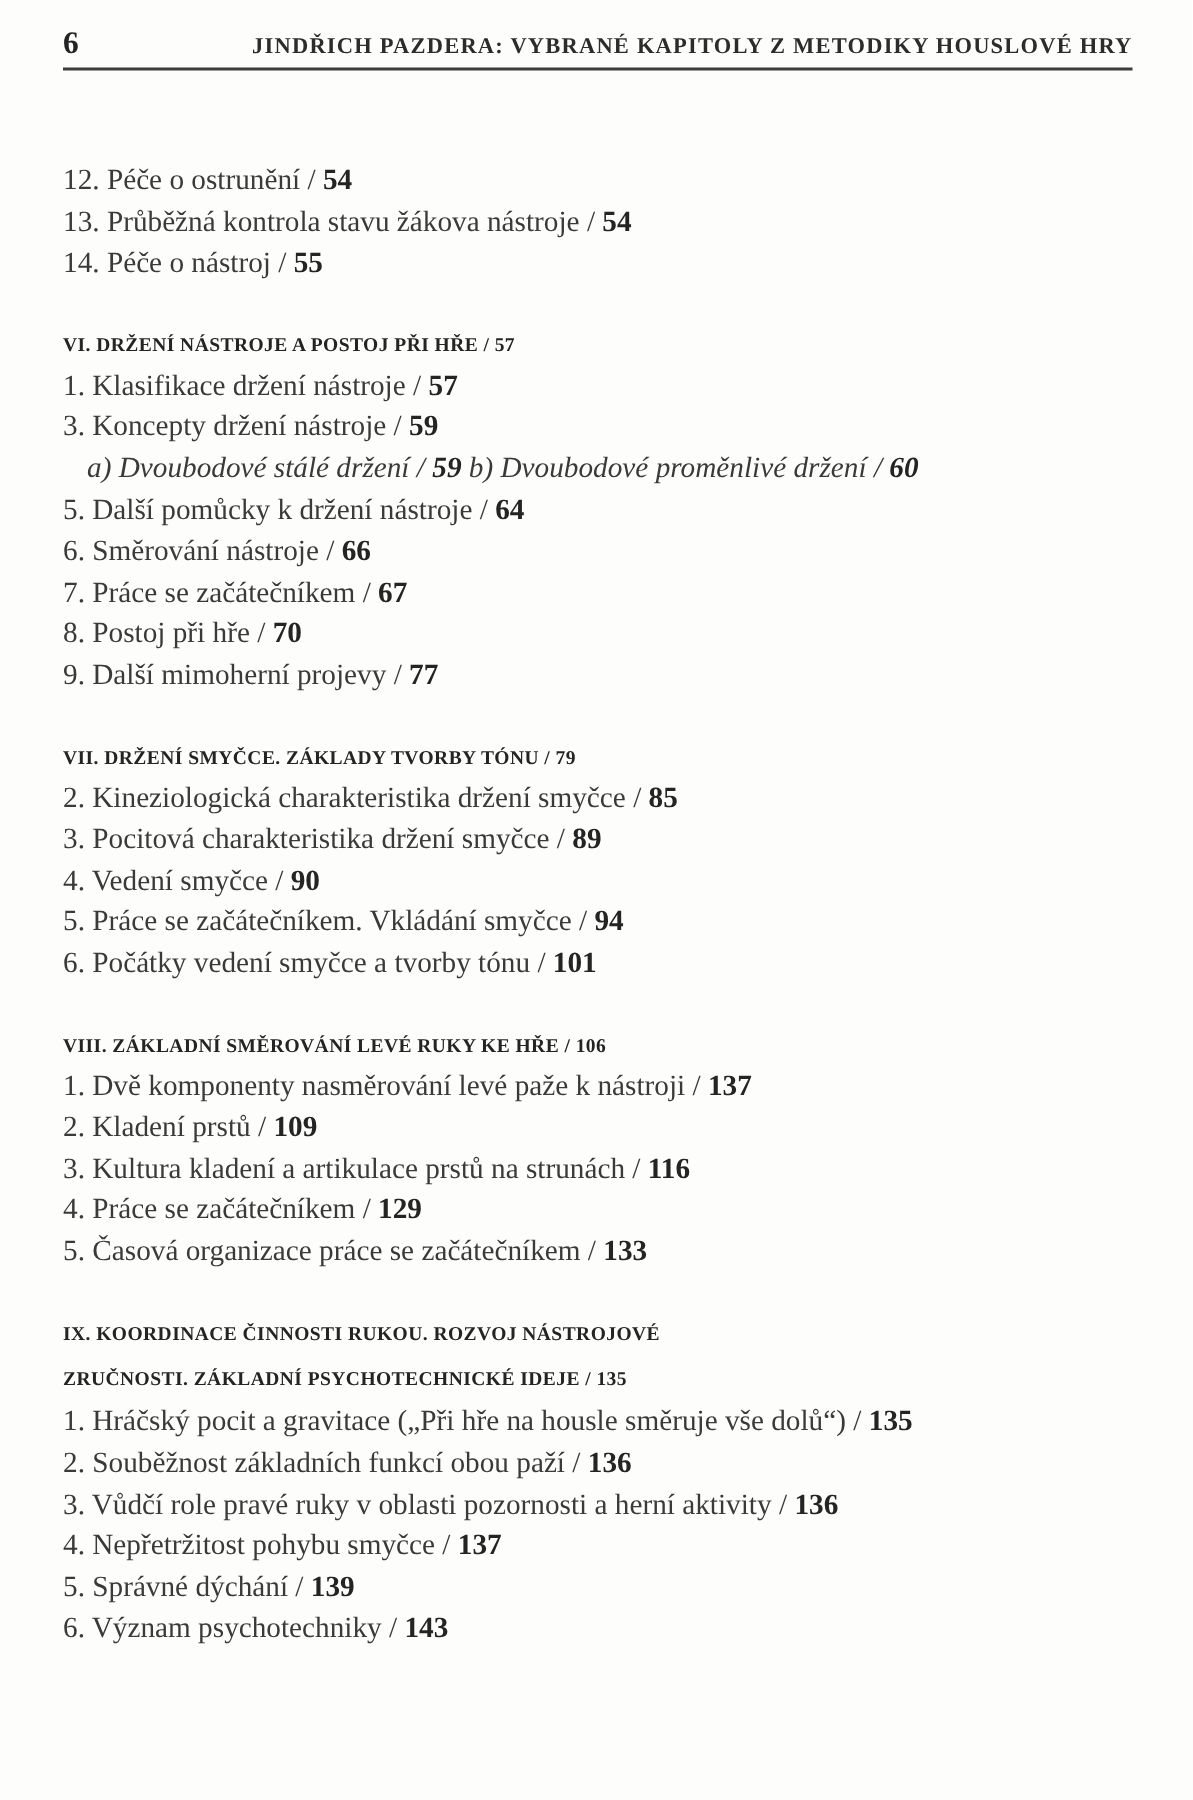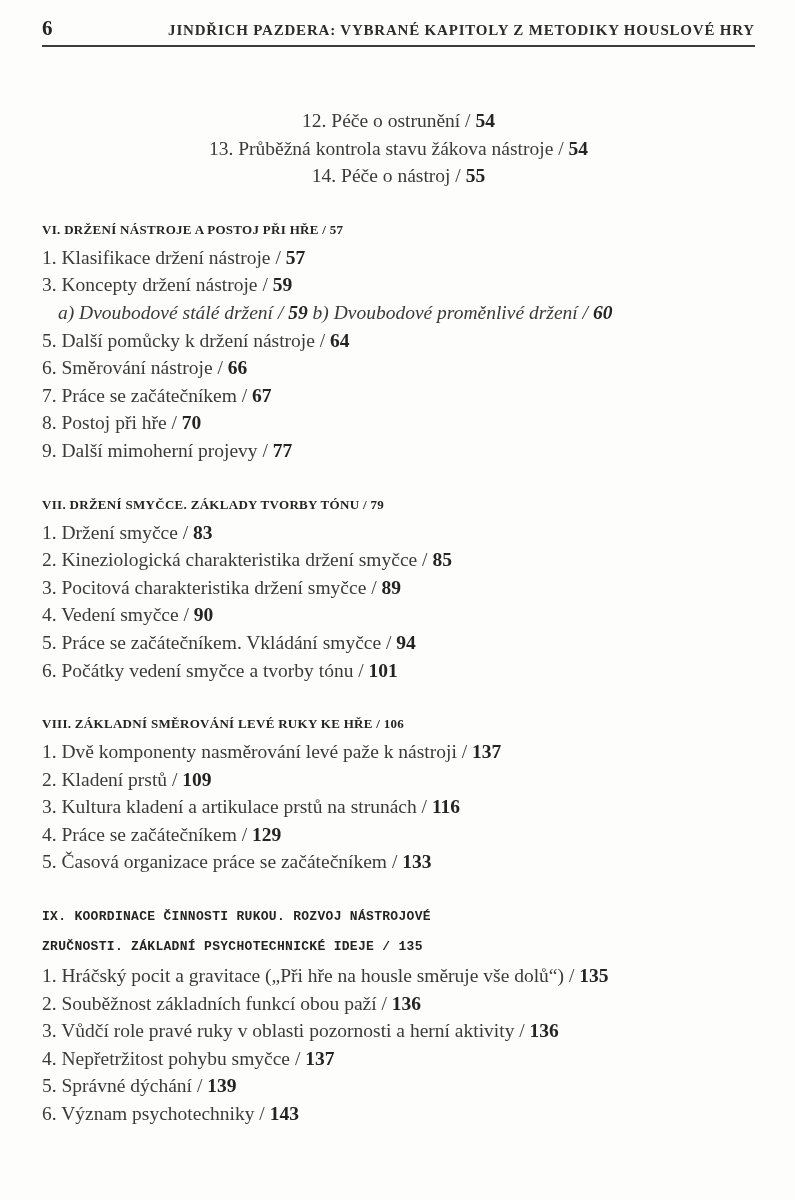--- a/index.html
+++ b/index.html
@@ -45,42 +45,41 @@
   }
   
   .toc {
     margin-top: 60px;
   }
   .toc-section {
     margin-top: 26px;
   }
   .toc-section.first {
     margin-top: 0;
-    text-align: center;
   }
   .line {
     margin: 0;
     font-size: 19.5px;
     line-height: 27.6px;
     white-space: nowrap;
   }
   .pg {
     font-weight: bold;
     color: #242424;
   }
   .heading {
     margin: 0;
     font-size: 13px;
     line-height: 28px;
     font-weight: bold;
     color: #242424;
     letter-spacing: 0.3px;
   }
   .heading .pg, .heading .sep { font-weight: bold; }
-  .heading.two-line { line-height: 30px; font-family: Liberation Mono, monospace; }
+  .heading.two-line { line-height: 30px; }
   .subline {
     font-style: italic;
     padding-left: 16px;
   }
   .subline .pg { font-style: normal; font-style: italic; }
   .quote-italic { }
 </style>
 </head>
 <body>
 
@@ -125,21 +124,20 @@
           <p class="line"><span>8. Postoj při hře </span><span class="sep"> / </span><span class="pg">70</span></p>
 
           <p class="line"><span>9. Další mimoherní projevy</span><span class="sep"> / </span><span class="pg">77</span></p>
         </div>
     </section>
 
     <section class="toc-section">
       <h2 class="heading"><span>VII. DRŽENÍ SMYČCE. ZÁKLADY TVORBY TÓNU</span><span class="sep"> / </span><span class="pg">79</span></h2>
       <div>
 
-          <p class="line"><span>1. Držení smyčce</span><span class="sep"> / </span><span class="pg">83</span></p>
 
           <p class="line"><span>2. Kineziologická charakteristika držení smyčce</span><span class="sep"> / </span><span class="pg">85</span></p>
 
           <p class="line"><span>3. Pocitová charakteristika držení smyčce</span><span class="sep"> / </span><span class="pg">89</span></p>
 
           <p class="line"><span>4. Vedení smyčce</span><span class="sep"> / </span><span class="pg">90</span></p>
 
           <p class="line"><span>5. Práce se začátečníkem. Vkládání smyčce</span><span class="sep"> / </span><span class="pg">94</span></p>
 
           <p class="line"><span>6. Počátky vedení smyčce a tvorby tónu</span><span class="sep"> / </span><span class="pg">101</span></p>

